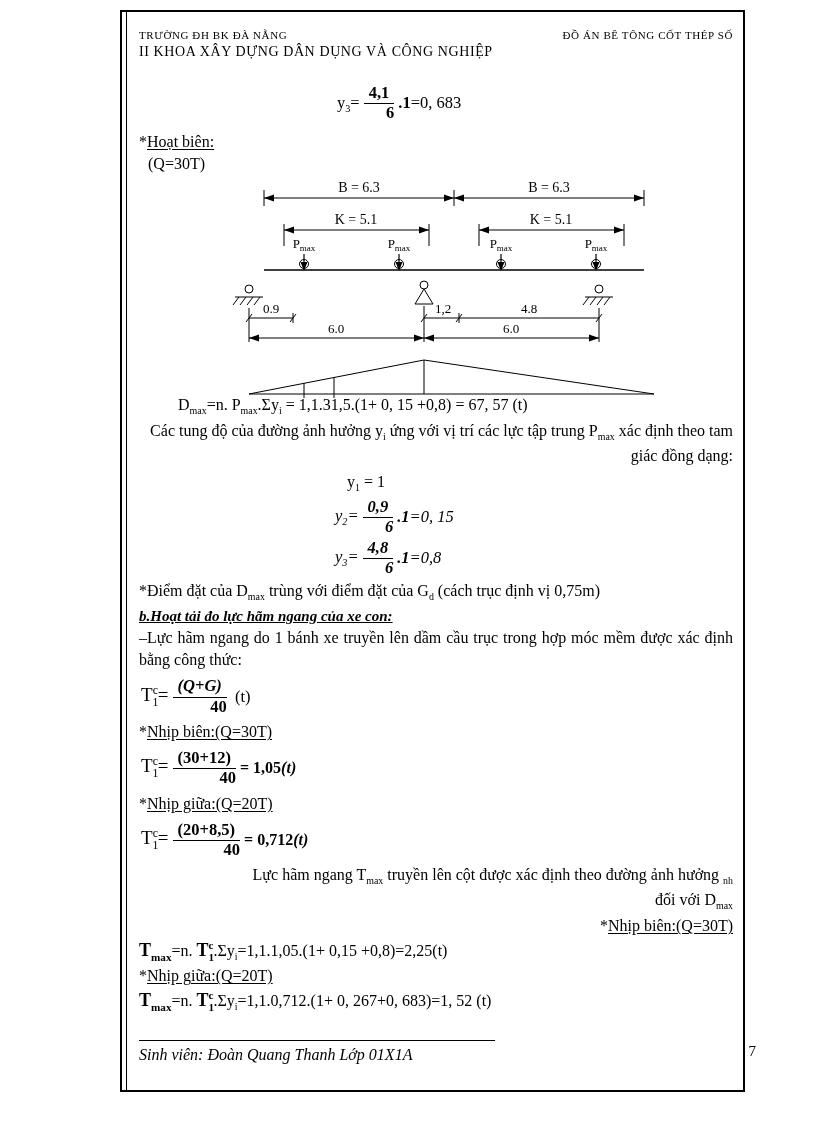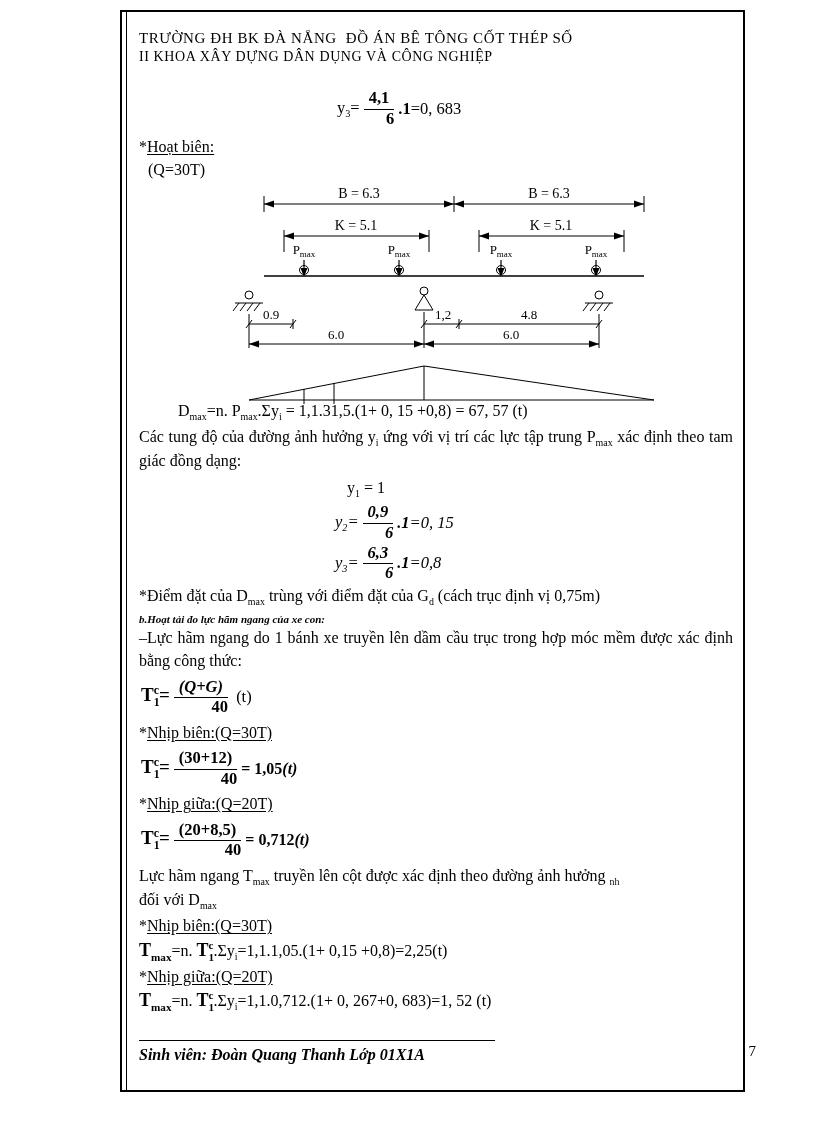--- a/index.html
+++ b/index.html
@@ -6,48 +6,48 @@
   html,body { background:#fff; }
   body {
     width:816px; height:1123px; position:relative;
     font-family:"Liberation Serif", serif; color:#000;
   }
   .frame {
     position:absolute; left:120px; top:10px; width:625px; height:1082px;
     border:2px solid #000; padding:16px 10px 0 17px;
   }
   .dbl { position:absolute; left:4px; top:0; bottom:0; width:1px; background:#000; }
-  .hdr { display:flex; justify-content:flex-start; font-size:15px; letter-spacing:0.6px; line-height:1.35;gap:9px; }
+  .hdr { display:flex; justify-content:space-between; font-size:11px; letter-spacing:0.6px; line-height:1.35;gap:9px; }
   .hdr2 { font-size:14px; letter-spacing:0.6px; line-height:1.35; }
   .line, p { font-size:16px; line-height:1.42; }
   .just { text-align:justify; }
   sub { font-size:0.62em; }
   sup { font-size:0.62em; }
   u { text-underline-offset:2px; }
   .indent8 { padding-left:9px; }
-  .hb { font-weight:bold; font-style:italic; font-size:11px; margin:4px 0 2px 0; }
+  .hb { font-weight:bold; font-style:italic; text-decoration:underline; font-size:15px; margin:4px 0 2px 0; }
   
   .frow { display:flex; align-items:center; font-size:16.5px; margin:4px 0; }
   .fpart1, .fpart2 { white-space:pre; }
   .frac { display:inline-block; text-align:right; font-weight:bold; line-height:1.12; margin:0 4px; }
   .frac .num { display:block; border-bottom:1.6px solid #000; padding:0 5px 1px 5px; }
   .frac .den { display:block; }
   .y3top { margin:22px 0 8px 198px; }
   .yrow { margin:2px 0 2px 196px;font-style:italic; }
   .y1line { margin:4px 0 2px 208px; }
   .trow { margin:5px 0 5px 2px; }
-  .tform .fpart1 { font-weight:bold; font-size:19px; }
+  .tform .fpart1 { font-weight:normal; font-size:19px; }
   .tform sup { margin-left:-0.5em; }
   .bold-rhs .fpart2 { font-weight:bold; font-size:16px; }
   .italic-num .num { font-style:italic; }
   .diag { display:block; margin:4px 0 0 90px; }
   .dmaxline { margin-top:-14px;margin-left:39px; }
   .tmaxline b { font-size:18px; }
-  .mt2 { margin-top:2px; } .mt4 { }
-  .footer { position:absolute; left:17px; right:4px; bottom:26px;font-weight:bold; }
+  .mt2 { margin-top:2px;text-align:right; } .mt4 { }
+  .footer { position:absolute; left:17px; right:4px; bottom:26px; }
   .footer-line { width:356px; border-top:1.5px solid #000; margin-bottom:5px; }
   .footer-text { font-style:italic; font-size:16px; }
   .pageno { position:absolute; right:-13px; bottom:30px; font-size:15px; }
   svg text { font-family:"Liberation Serif", serif; }
 </style>
 </head>
 <body>
 
 <div class="frame">
   <div class="dbl"></div>
@@ -194,21 +194,21 @@
     <span class="frac">
       <span class="num">0,9</span>
       <span class="den">6</span>
     </span>
     <span class="fpart2"><b>.1</b>=0, 15</span>
   </div>
 
   <div class="frow yrow">
     <span class="fpart1">y<sub>3</sub>=</span>
     <span class="frac">
-      <span class="num">6,3</span>
+      <span class="num">4,8</span>
       <span class="den">6</span>
     </span>
     <span class="fpart2"><b>.1</b>=0,8</span>
   </div>
 
   <p class="mt4">*Điểm đặt của D<sub>max</sub> trùng với điểm đặt của G<sub>d</sub> (cách trục định vị 0,75m)</p>
 
   <div class="hb">b.Hoạt tải đo lực hãm ngang của xe con:</div>
 
   <p class="just">–Lực hãm ngang do 1 bánh xe truyền lên dầm cầu trục trong hợp móc mềm được xác định bằng công thức:</p>

